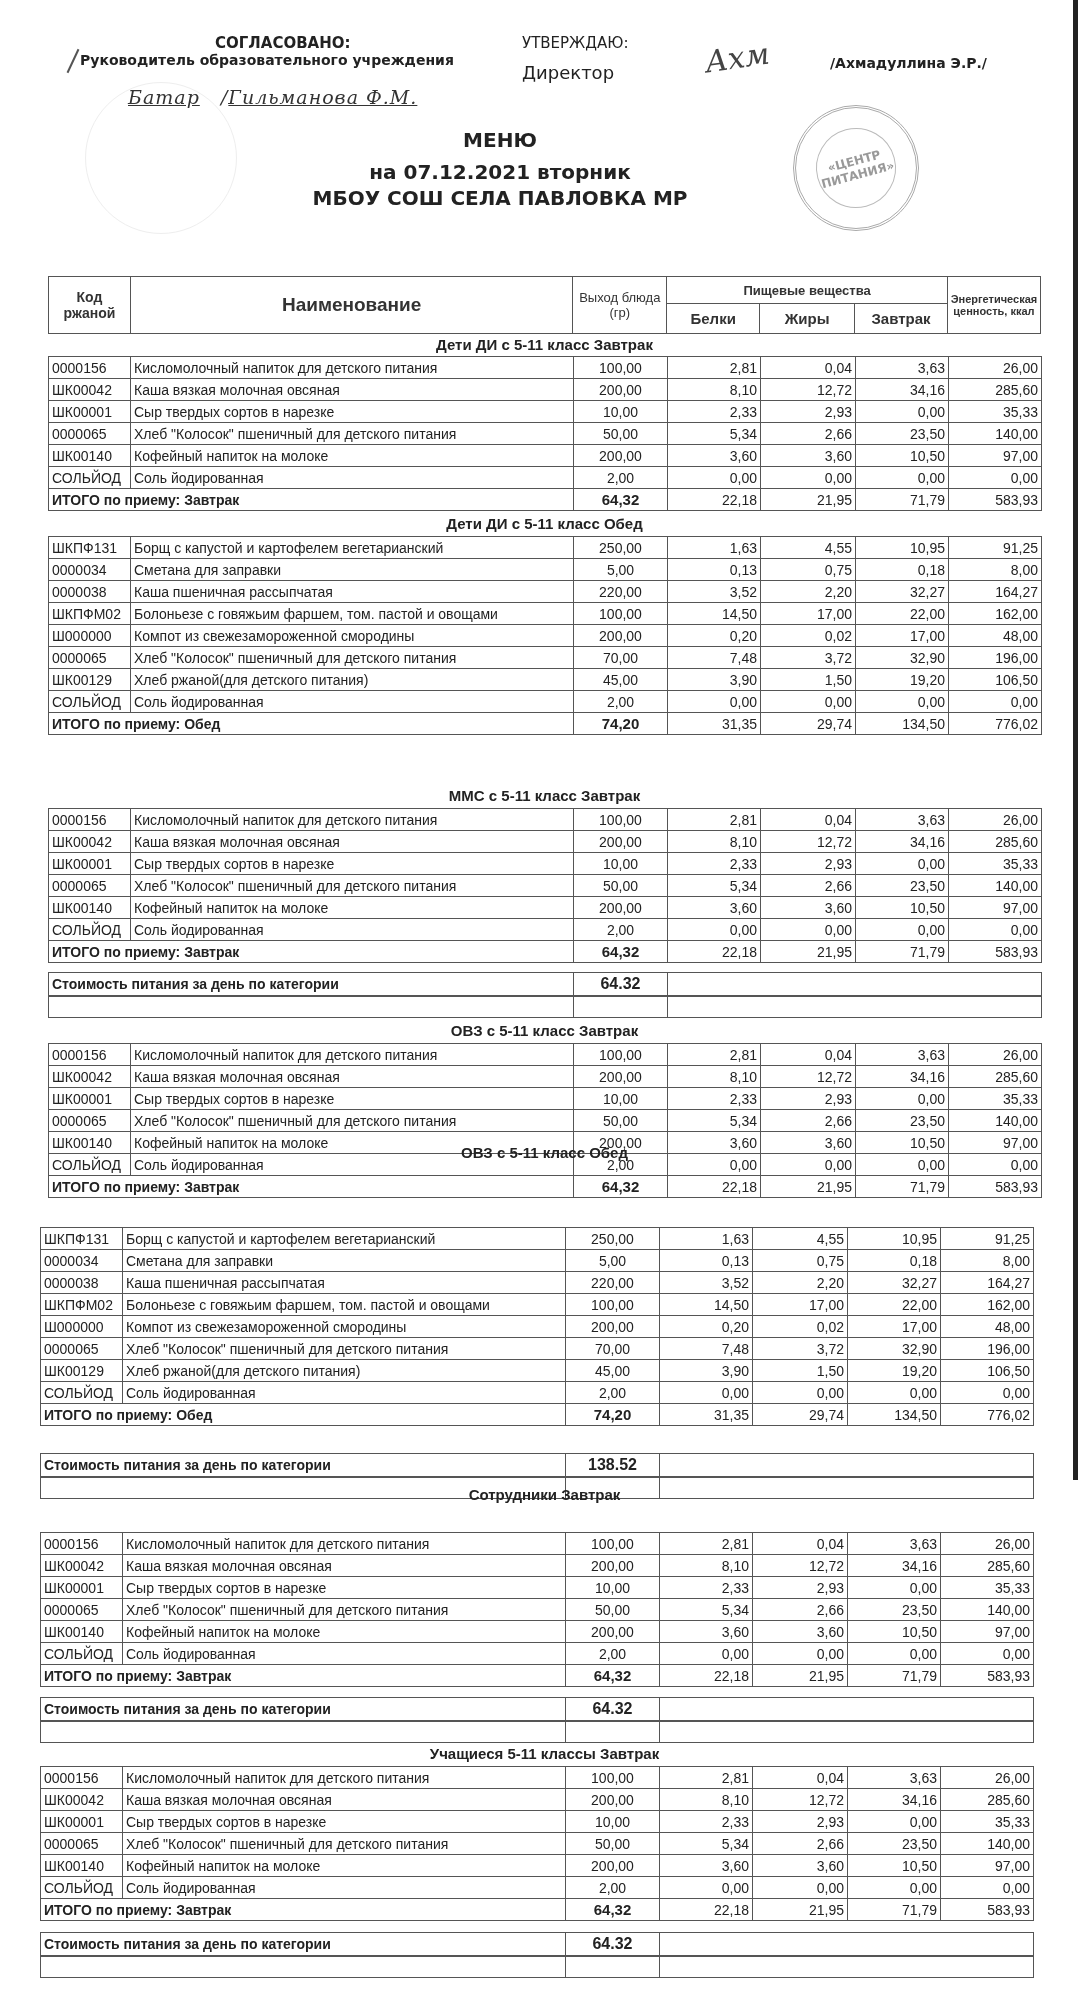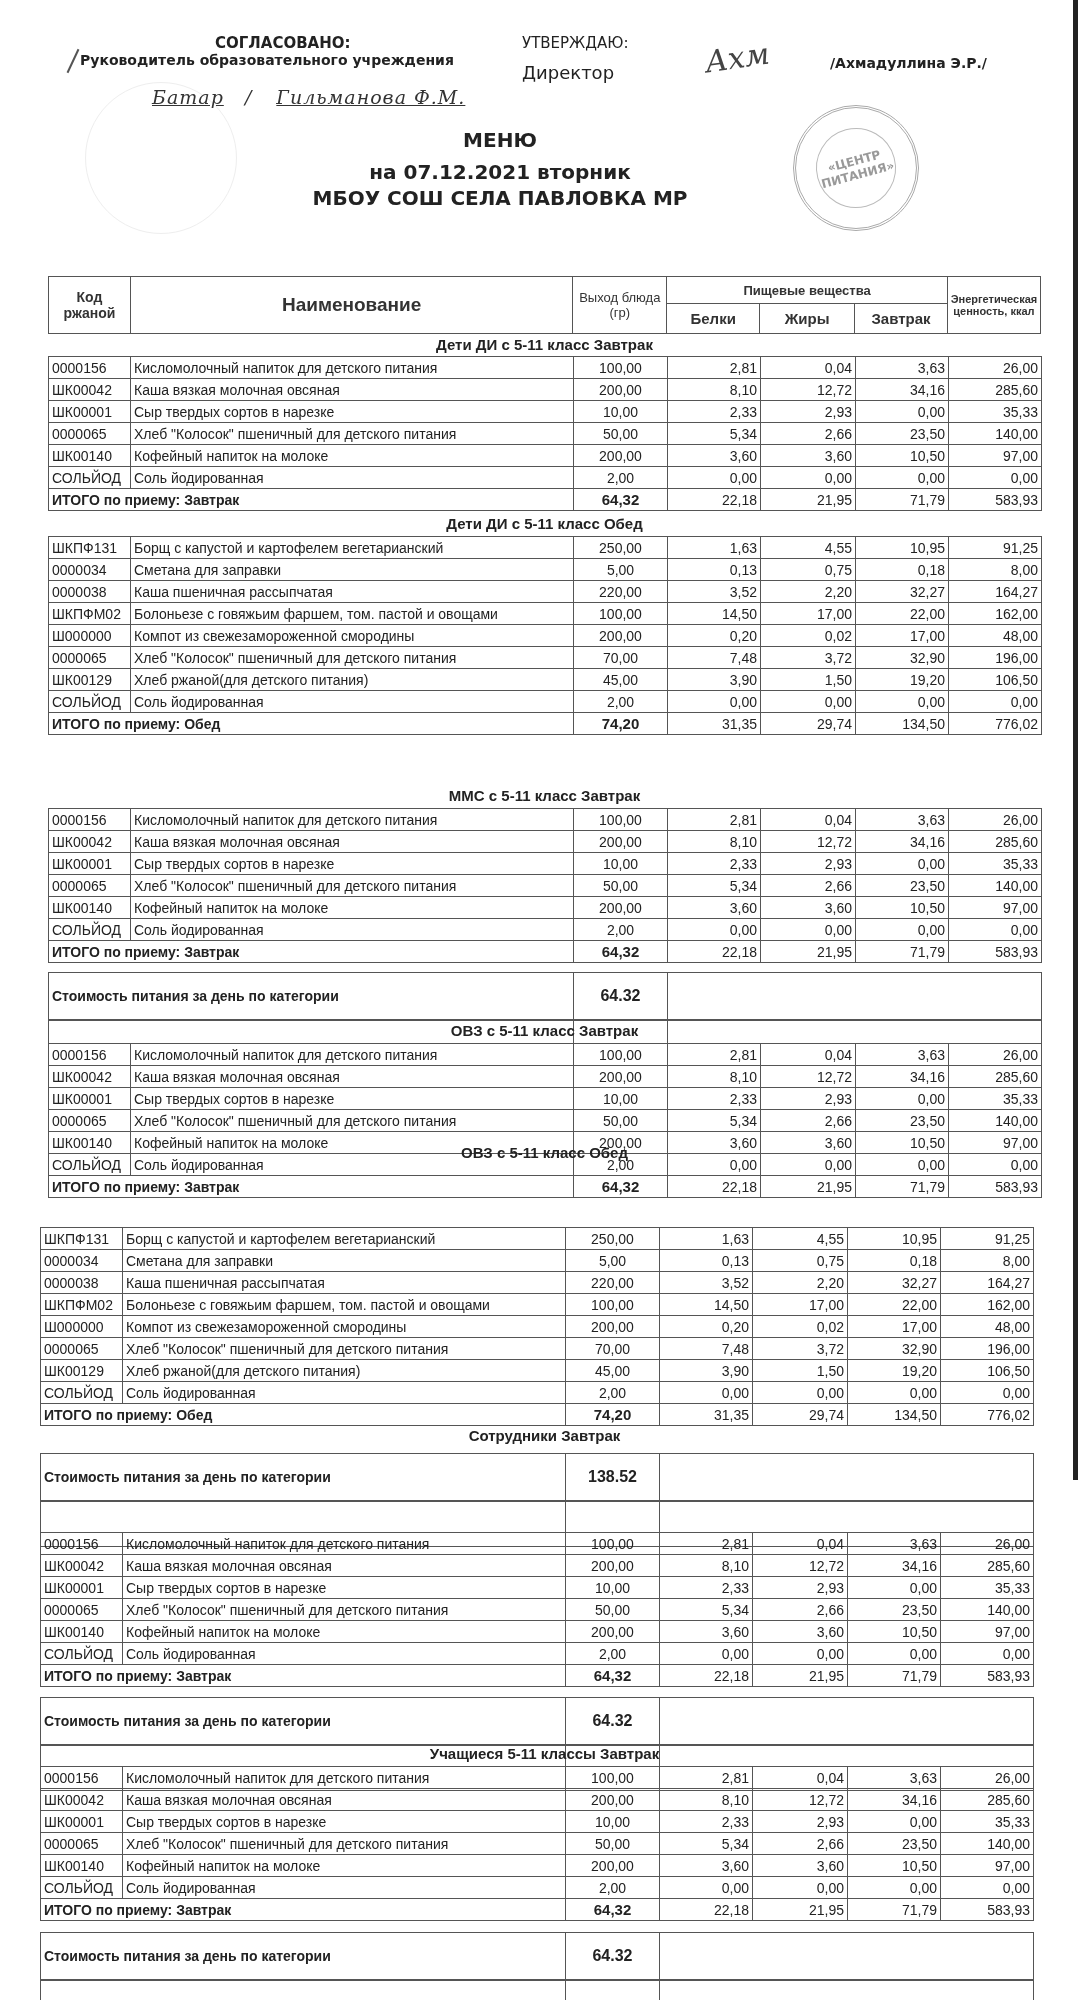--- a/index.html
+++ b/index.html
@@ -2,21 +2,21 @@
 <html><head>
 <meta charset="utf-8">
 <style>
   html,body{margin:0;padding:0;background:#fff;}
   body{width:1081px;height:2000px;position:relative;overflow:hidden;font-family:"DejaVu Sans","Liberation Sans",sans-serif;color:#222;}
   .abs{position:absolute;}
   .hdr-left-title{left:215px;top:34px;font-size:15px;font-weight:bold;}
   .hdr-left-sub{left:80px;top:52px;font-size:14px;font-weight:bold;}
   .slash{left:72px;top:48px;width:2px;height:26px;background:#555;transform:rotate(25deg);}
   .sig-left{left:128px;top:86px;font-family:"DejaVu Serif",serif;font-style:italic;font-size:19px;color:#333;letter-spacing:1px;}
-  .sig-left u{text-decoration:underline;margin-left:24px;}
+  .sig-left u{text-decoration:underline;}
   .hdr-right-title{left:522px;top:34px;font-size:15px;font-weight:normal;}
   .hdr-right-sub{left:522px;top:62px;font-size:18px;font-weight:normal;}
   .sig-right{left:705px;top:40px;font-family:"DejaVu Serif",serif;font-style:italic;font-size:30px;color:#444;transform:rotate(-8deg);}
   .director-name{left:830px;top:55px;font-size:14px;font-weight:bold;}
   .stamp{left:793px;top:105px;width:126px;height:126px;border-radius:50%;border:3px double #aaa;color:#999;font-size:9px;text-align:center;box-sizing:border-box;}
   .stamp .inner{position:absolute;left:20px;top:20px;width:80px;height:80px;border-radius:50%;border:1px solid #bbb;box-sizing:border-box;display:flex;flex-direction:column;align-items:center;justify-content:center;font-weight:bold;font-size:12px;color:#999;transform:rotate(-15deg);}
   .stamp-left{left:85px;top:82px;width:150px;height:150px;border-radius:50%;border:1px solid #eee;}
   .title1{left:0;width:1000px;top:128px;text-align:center;font-size:20px;font-weight:bold;}
   .title2{left:0;width:1000px;top:160px;text-align:center;font-size:20px;font-weight:bold;}
   .title3{left:0;width:1000px;top:186px;text-align:center;font-size:20px;font-weight:bold;}
@@ -27,21 +27,21 @@
   .hdr-table td{border:1px solid #555;text-align:center;font-weight:bold;color:#333;padding:0;}
   .section-title{position:absolute;left:48px;width:993px;text-align:center;font-weight:bold;font-size:15px;font-family:"Liberation Sans",sans-serif;}
   .data-table{position:absolute;left:48px;width:993px;table-layout:fixed;border-radius:30px;}
   .data-table td{border:1px solid #555;height:21px;padding:0 3px;white-space:nowrap;overflow:hidden;font-size:14px;}
   .data-table td.num{text-align:right;}
   .data-table td.yield{text-align:center;}
   .data-table tr.total td{font-weight:bold;}
   .data-table tr.total td.num{font-weight:normal;}
   .data-table tr.total td.yield{font-weight:bold;font-size:15px;}
   .cost-table{position:absolute;left:48px;width:993px;table-layout:fixed;}
-  .cost-table td{border:1px solid #555;height:22px;padding:12px 3px;font-weight:bold;font-size:14px;}
+  .cost-table td{border:1px solid #555;height:22px;padding:0 3px;font-weight:bold;font-size:14px;}
   .cost-table td.val{text-align:center;font-size:16px;}
   .cost-table tr.blank td{height:20px;border-top:2px solid #555;}
 </style>
 </head>
 <body>
 
 <div class="abs vbar"></div>
 <div class="abs stamp-left"></div>
 
 <div class="abs hdr-left-title">СОГЛАСОВАНО:</div>
@@ -542,21 +542,21 @@
           <td class="val">138.52</td>
           <td></td>
         </tr>
         <tr class="blank">
           <td></td>
           <td></td>
           <td></td>
         </tr>
       </tbody>
     </table>
-    <div class="section-title" style="top:1427px">Сотрудники Завтрак</div>
+    <div class="section-title" style="top:1486px">Сотрудники Завтрак</div>
     <table class="data-table" style="top:1532px;left:40px">
       <colgroup>
         <col style="width:82px">
         <col style="width:443px">
         <col style="width:94px">
         <col style="width:93px">
         <col style="width:95px">
         <col style="width:93px">
         <col style="width:93px">
       </colgroup>

